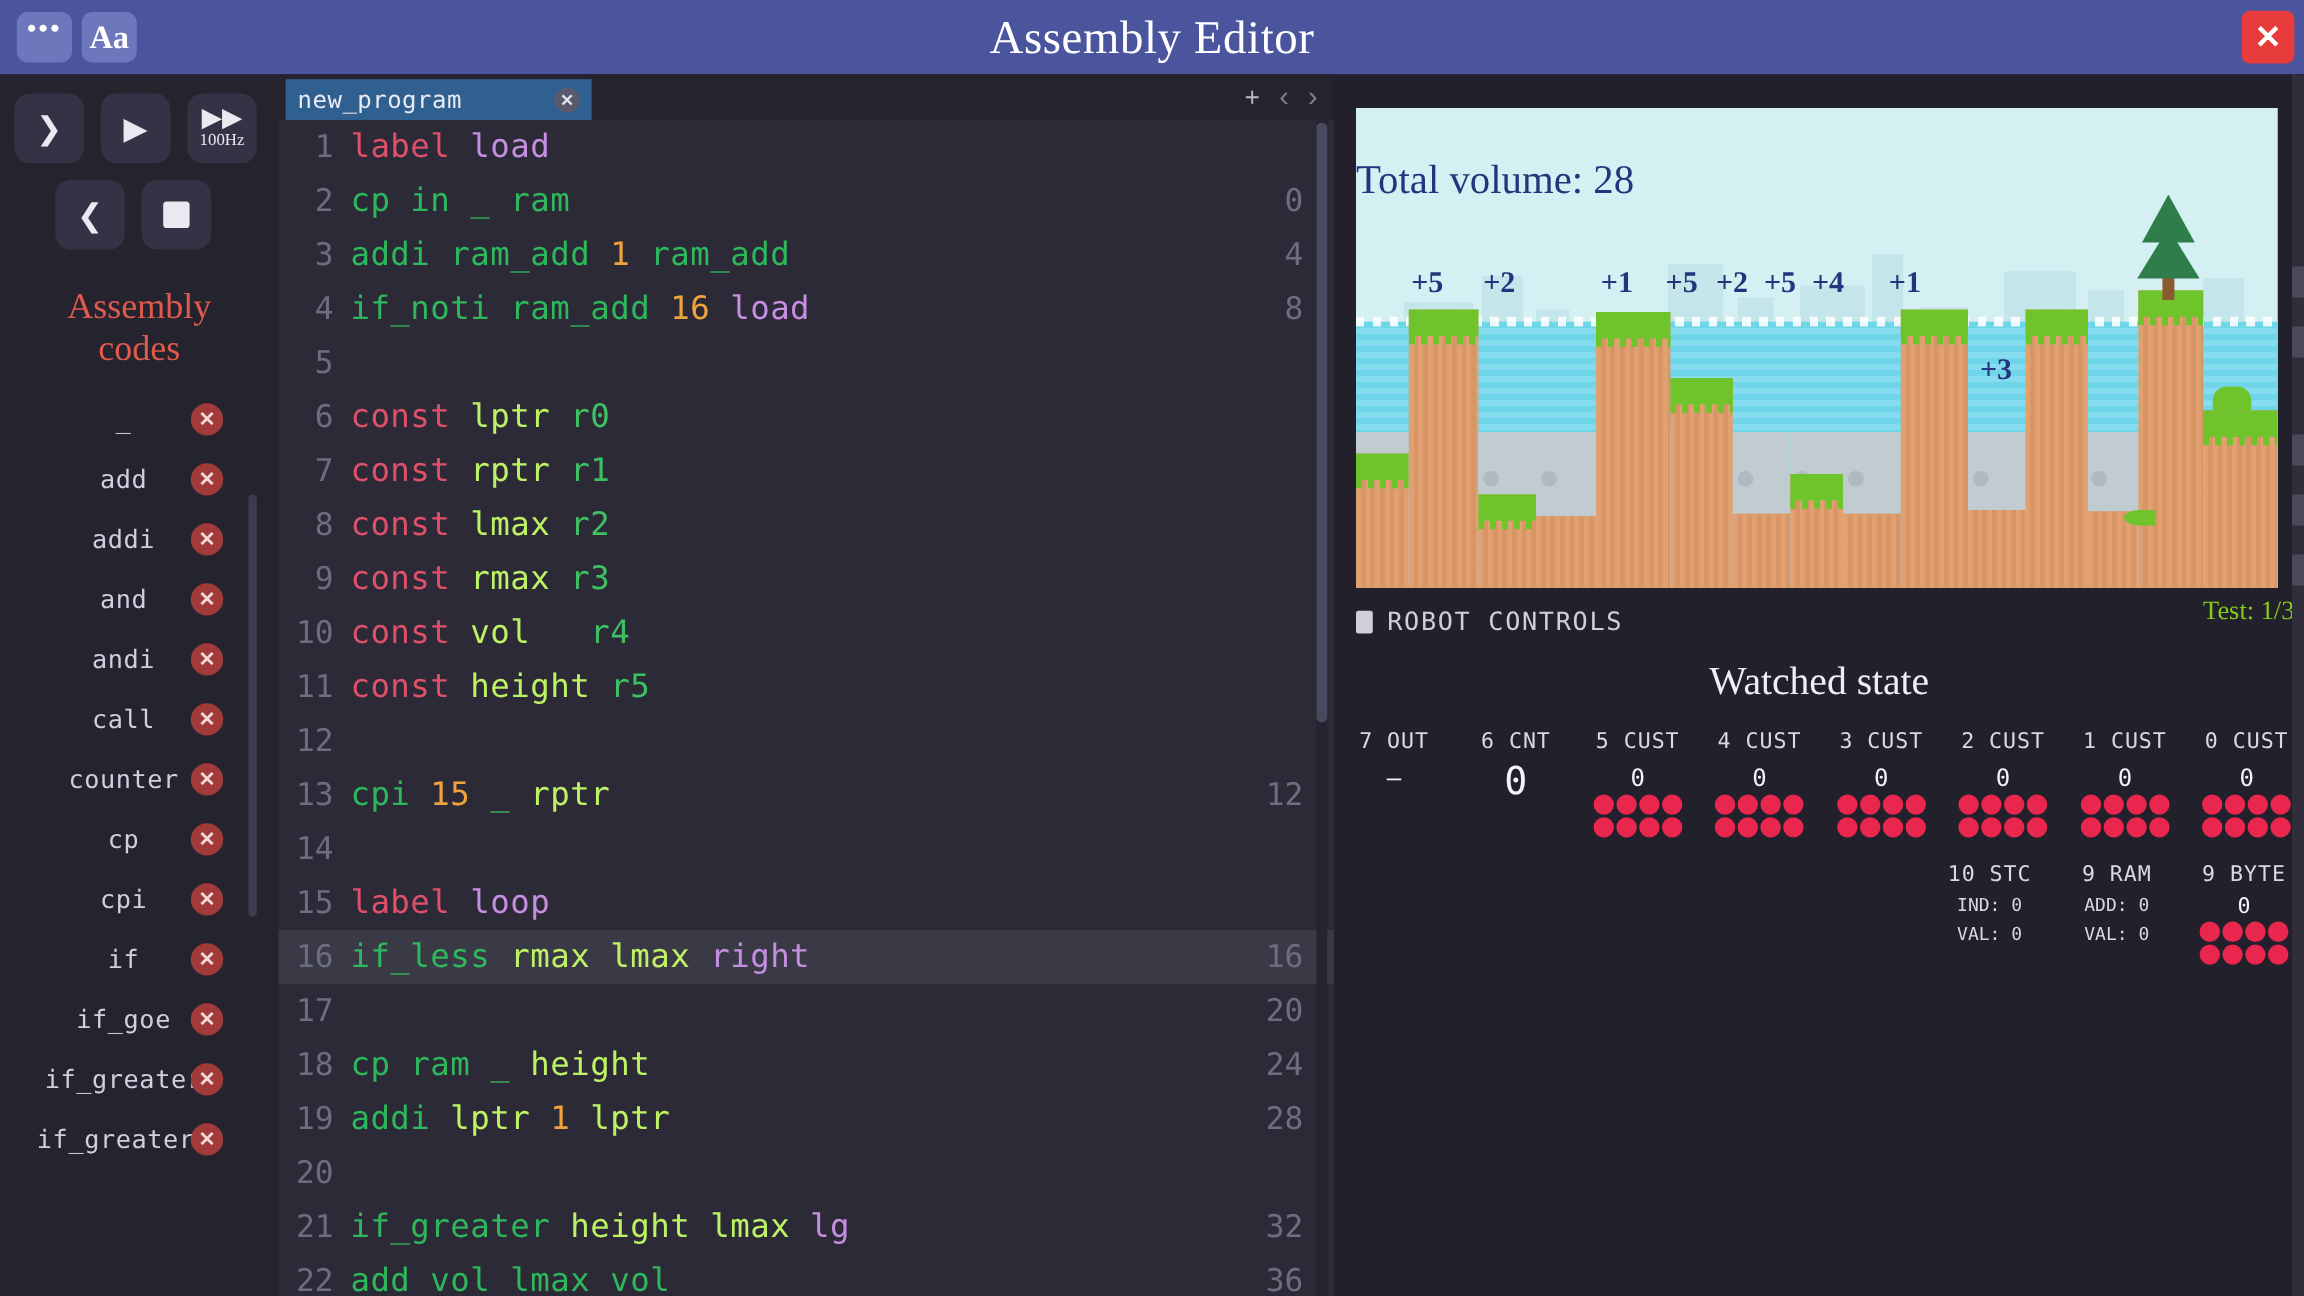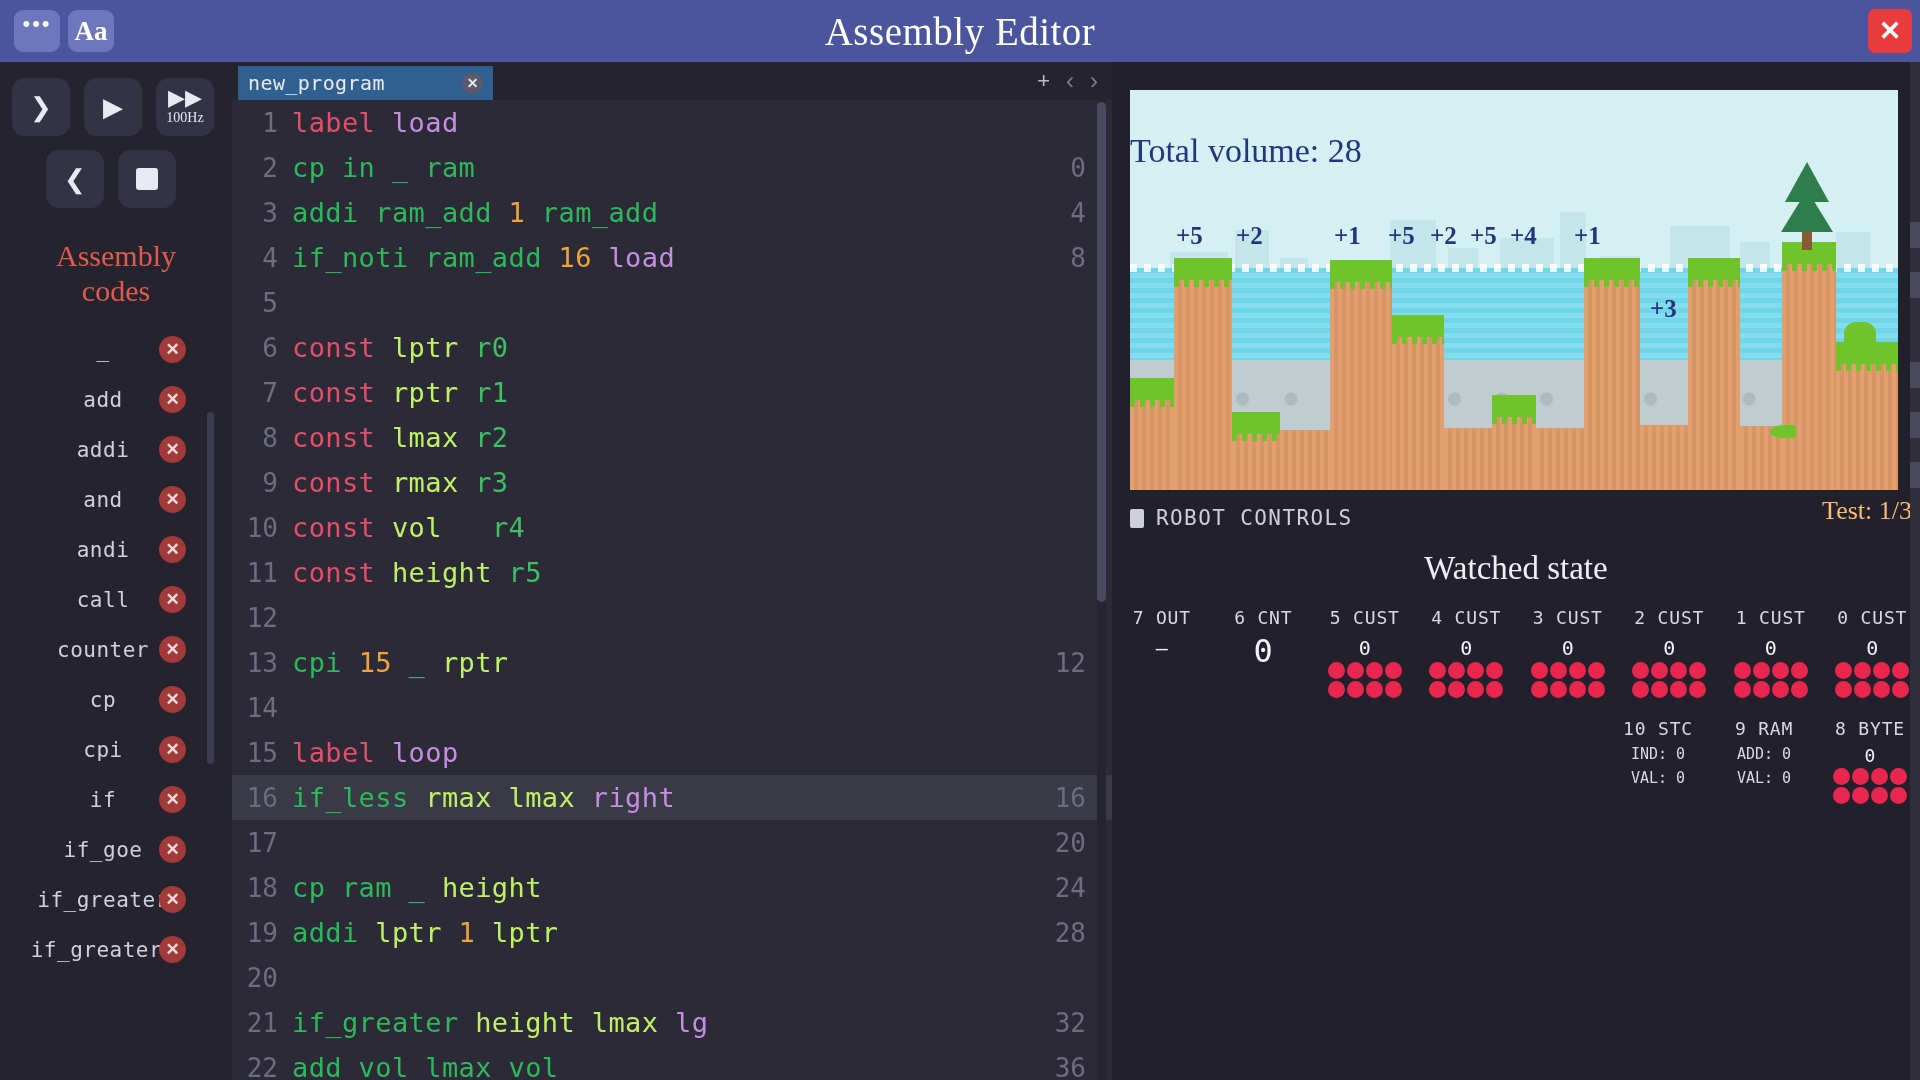--- a/index.html
+++ b/index.html
@@ -206,21 +206,21 @@
   #robot-bar .mini-icon {
     width: 14px; height: 19px; background: #cfcfdc; border-radius: 2px;
     margin-right: 12px;
   }
   #robot-label {
     font-family: "DejaVu Sans Mono", monospace; font-size: 21px; color: #cfcfdc;
     letter-spacing: 1.4px;
   }
   #test-counter {
     position: absolute; right: 8px; top: 434px;
-    font-family: "Liberation Serif", serif; font-size: 26px; color: #fdba74; margin-left: 47px;
+    font-family: "Liberation Serif", serif; font-size: 22px; color: #84cc16; margin-left: 47px;
   }
   #watched-title {
     position: absolute; left: 0; right: 0; top: 488px; text-align: center;
     font-family: "Liberation Serif", serif; font-size: 33px; color: #eeeef6;
   }
 
   #registers {
     position: absolute; left: 6px; top: 545px; right: 4px;
     display: flex; justify-content: flex-end; gap: 14px;
   }
@@ -680,21 +680,21 @@
           <div class="reg-head">10 STC</div>
           <div class="kv">IND: 0</div>
           <div class="kv">VAL: 0</div>
         </div>
         <div class="reg2">
           <div class="reg-head">9 RAM</div>
           <div class="kv">ADD: 0</div>
           <div class="kv">VAL: 0</div>
         </div>
         <div class="reg2">
-          <div class="reg-head">8 BYTE</div>
+          <div class="reg-head">9 BYTE</div>
           <div class="reg-val">0</div>
           <div class="dotgrid">
             <div class="d"></div>
             <div class="d"></div>
             <div class="d"></div>
             <div class="d"></div>
             <div class="d"></div>
             <div class="d"></div>
             <div class="d"></div>
             <div class="d"></div>

